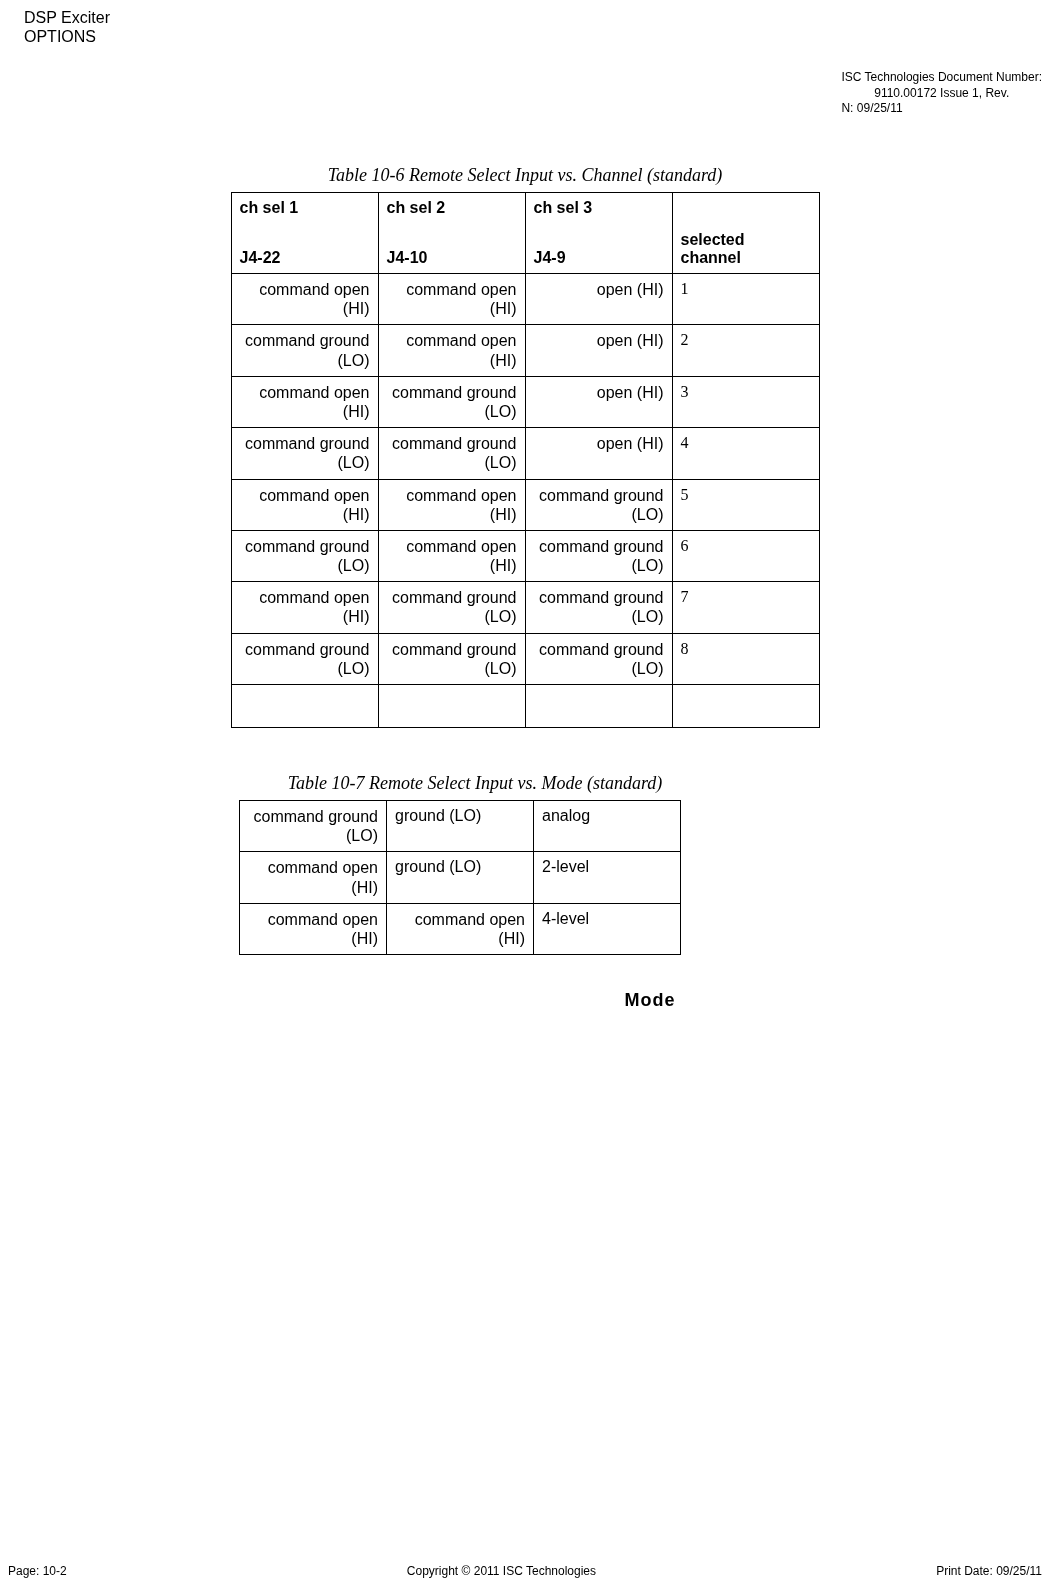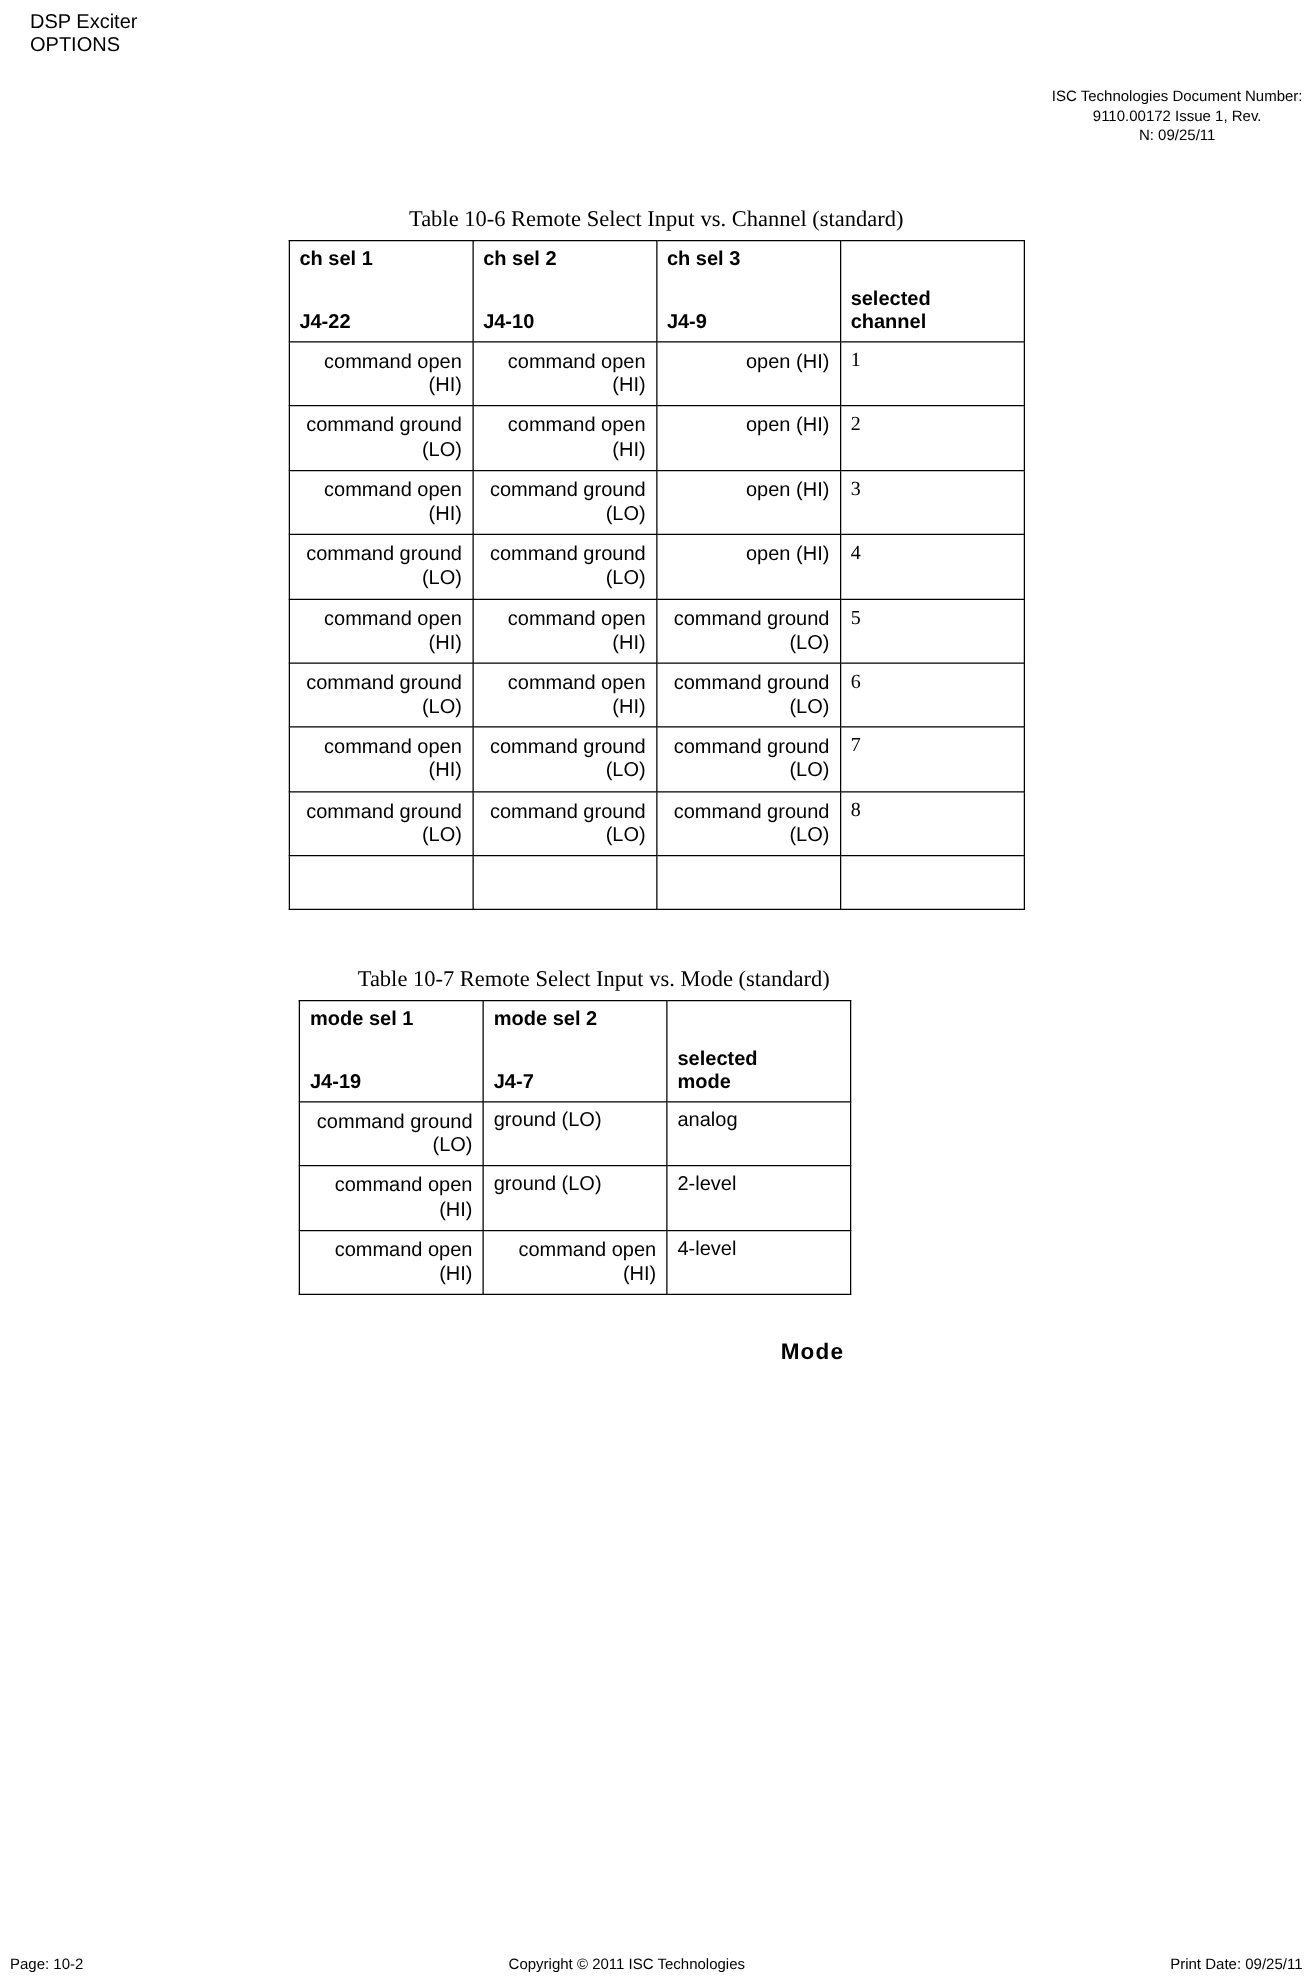--- a/index.html
+++ b/index.html
@@ -31,20 +31,21 @@
     position: absolute;
     top: 165px;
     left: 0;
     width: 100%;
     display: flex;
     flex-direction: column;
     align-items: center;
   }
   .table-caption {
     font-family: "Times New Roman", Times, serif;
+    font-style: italic;
     font-size: 18px;
     text-align: center;
     margin-bottom: 6px;
   }
   table {
     border-collapse: collapse;
     border: 1.5px solid #000;
   }
   td, th {
     border: 1px solid #000;
@@ -99,21 +100,21 @@
 <body>
 
 <div class="header-left">
   <div>DSP Exciter</div>
   <div>OPTIONS</div>
 </div>
 
 <div class="header-right">
   <div>ISC Technologies Document Number:</div>
   <div style="text-align:center;">9110.00172 Issue 1, Rev.</div>
-  <div style="text-align:center;">N: 09/25/11</div>
+  <div style="text-align:left;">N: 09/25/11</div>
 </div>
 
 <div class="main-content">
 
   <div class="table-caption">Table 10-6 Remote Select Input vs. Channel (standard)</div>
   <table class="tbl1">
     <tbody>
         <tr>
       <td class="header-cell">
         <div class="th-inner">
@@ -195,40 +196,20 @@
           <td></td>
         </tr>
   </tbody>
     </table>
 
   <div style="height:45px;"></div>
 
   <div class="table-caption" style="align-self:center; margin-left:-100px;">Table 10-7 Remote Select Input vs. Mode (standard)</div>
   <table class="tbl2" style="margin-left:-130px;">
     <tbody>
-        <tr>
-      <td class="header-cell">
-        <div class="th-inner">
-          <span>mode sel 1</span>
-          <span>J4-19</span>
-        </div>
-      </td>
-      <td class="header-cell">
-        <div class="th-inner">
-          <span>mode sel 2</span>
-          <span>J4-7</span>
-        </div>
-      </td>
-      <td class="header-cell" style="vertical-align:bottom;">
-        <div>
-          <span>selected</span><br>
-          <span>mode</span>
-        </div>
-      </td>
-    </tr>
     <tr>
           <td class="cell-two-line">command ground (LO)</td>
           <td>ground (LO)</td>
           <td>analog</td>
         </tr>
     <tr>
           <td class="cell-two-line">command open (HI)</td>
           <td>ground (LO)</td>
           <td>2-level</td>
         </tr>

